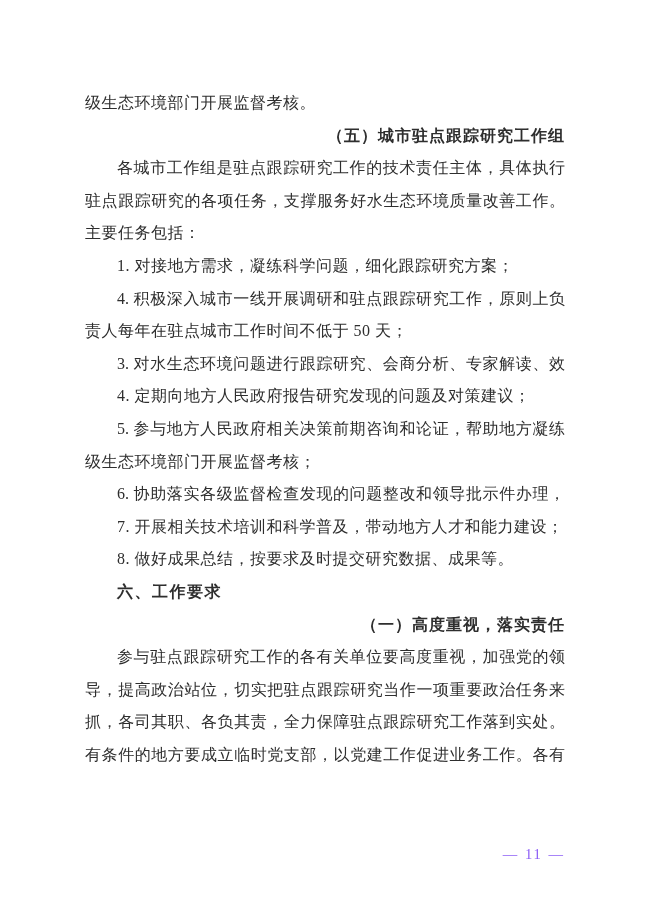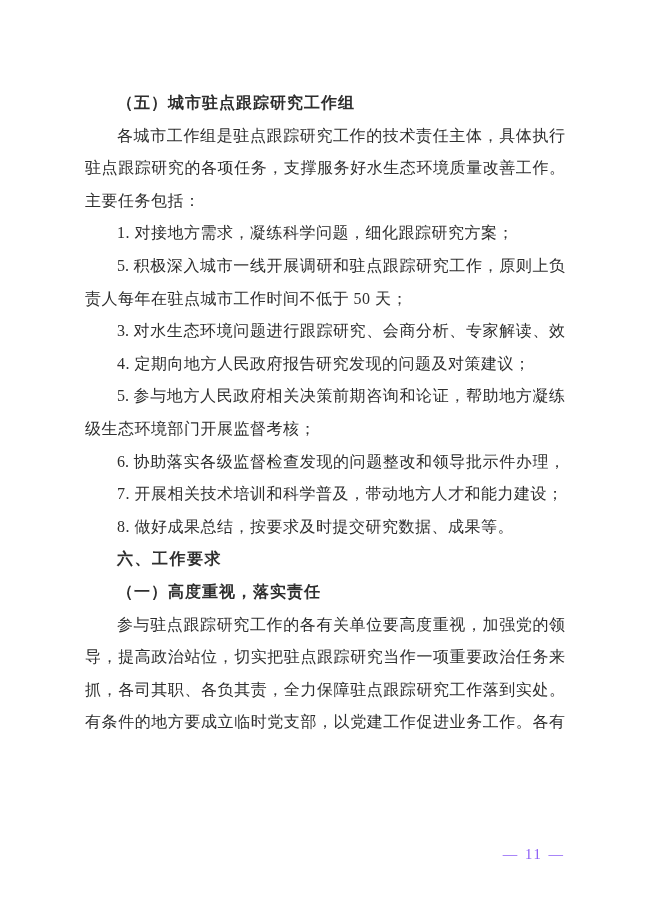--- a/index.html
+++ b/index.html
@@ -34,20 +34,21 @@
   
   .just {
     white-space: normal;
     text-align: justify;
     text-align-last: justify;
     letter-spacing: 0;
   }
   .h-kai {
     font-weight: bold;
     letter-spacing: 1px;
+    text-align: right;
   }
   .h-hei {
     font-weight: bold;
     font-family: "Liberation Sans", "DejaVu Sans", sans-serif;
     letter-spacing: 1.5px;
   }
   .page-footer {
     position: absolute;
     top: 844px;
     right: 85px;
@@ -55,26 +56,27 @@
     line-height: 20px;
     letter-spacing: 2px;
     color: #8b5cf6;
     font-family: "Liberation Serif", "DejaVu Serif", serif;
   }
 </style>
 </head>
 <body>
 
 <main class="doc-body">
+  <div class="line">级生态环境部门开展监督考核。</div>
   <div class="line indent2 h-kai">（五）城市驻点跟踪研究工作组</div>
   <div class="line indent2 just">各城市工作组是驻点跟踪研究工作的技术责任主体，具体执行</div>
   <div class="line just">驻点跟踪研究的各项任务，支撑服务好水生态环境质量改善工作。</div>
   <div class="line">主要任务包括：</div>
   <div class="line indent2">1. 对接地方需求，凝练科学问题，细化跟踪研究方案；</div>
-  <div class="line indent2 just">5. 积极深入城市一线开展调研和驻点跟踪研究工作，原则上负</div>
+  <div class="line indent2 just">4. 积极深入城市一线开展调研和驻点跟踪研究工作，原则上负</div>
   <div class="line">责人每年在驻点城市工作时间不低于 50 天；</div>
   <div class="line indent2 just">3. 对水生态环境问题进行跟踪研究、会商分析、专家解读、效</div>
   <div class="line indent2">4. 定期向地方人民政府报告研究发现的问题及对策建议；</div>
   <div class="line indent2 just">5. 参与地方人民政府相关决策前期咨询和论证，帮助地方凝练</div>
   <div class="line">级生态环境部门开展监督考核；</div>
   <div class="line indent2 just">6. 协助落实各级监督检查发现的问题整改和领导批示件办理，</div>
   <div class="line indent2">7. 开展相关技术培训和科学普及，带动地方人才和能力建设；</div>
   <div class="line indent2">8. 做好成果总结，按要求及时提交研究数据、成果等。</div>
   <div class="line indent2 h-hei">六、工作要求</div>
   <div class="line indent2 h-kai">（一）高度重视，落实责任</div>

